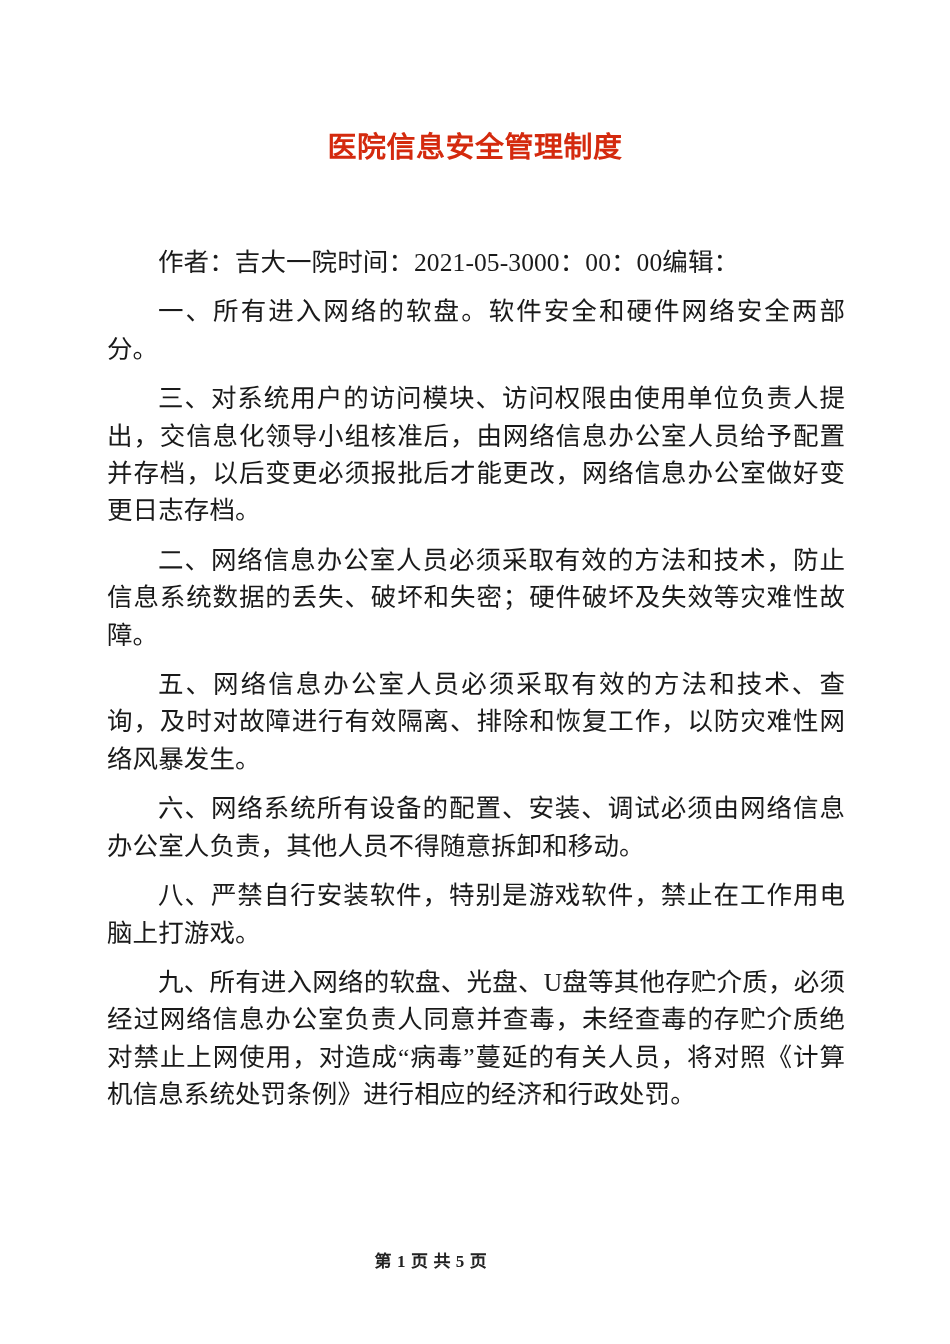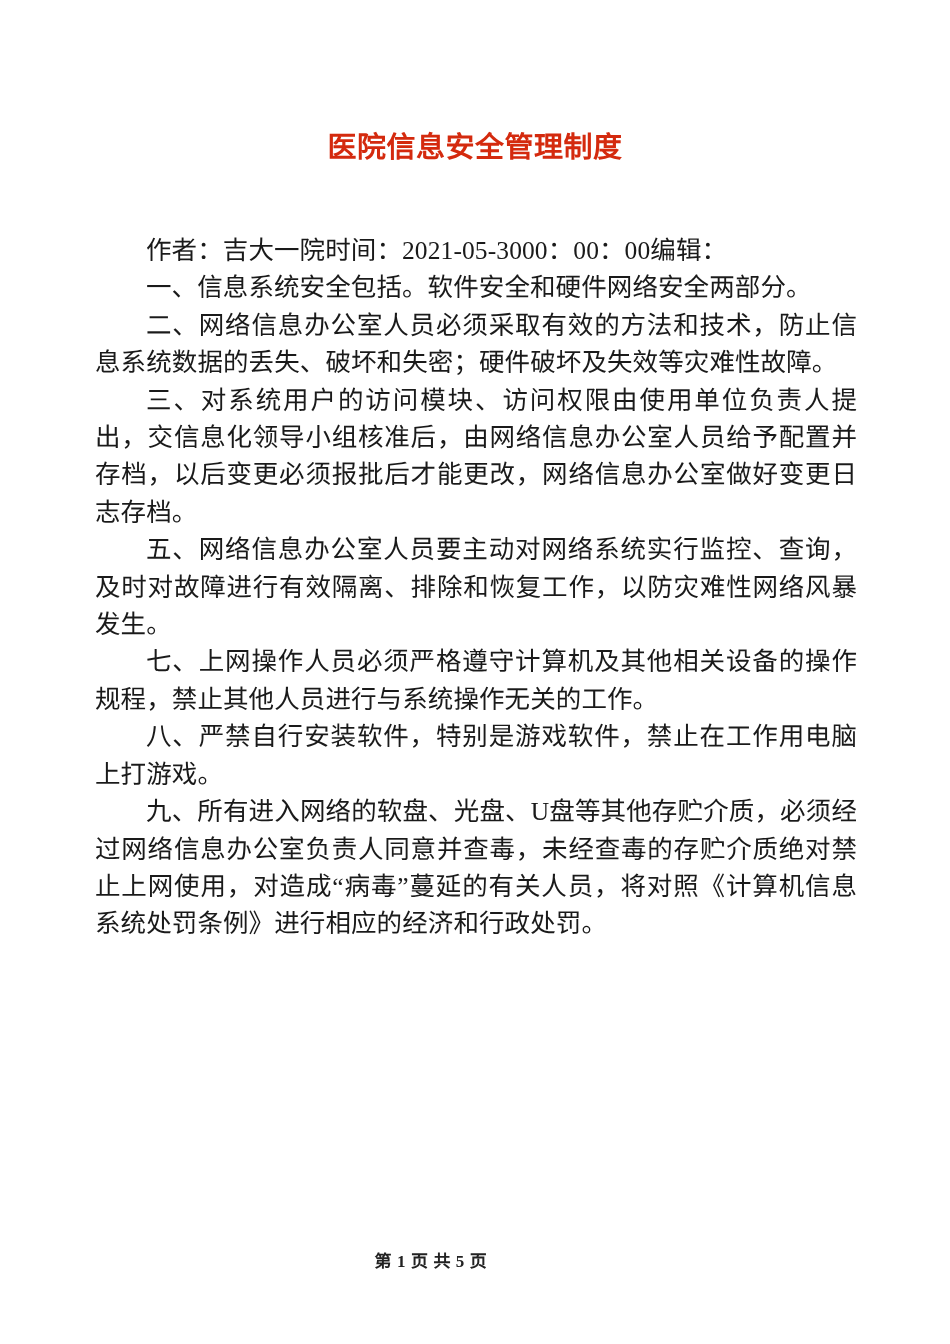--- a/index.html
+++ b/index.html
@@ -38,21 +38,21 @@
 
   
   .body-block {
     position: absolute;
     top: 232px;
     left: 95px;
     width: 762px;
   }
 
   .para {
-    margin: 0;
+    margin: 12px;
     font-size: 25.5px;
     line-height: 37.4px;
     color: #1a1a1a;
     text-align: justify;
     text-justify: inter-ideograph;
     text-indent: 2em;
     letter-spacing: 0.1px;
     font-family: "Liberation Serif", "DejaVu Serif", serif;
     word-break: break-all;
   }
@@ -79,25 +79,25 @@
 </style>
 </head>
 <body>
 
 <div class="page">
 
   <div class="doc-title">医院信息安全管理制度</div>
 
   <div class="body-block">
     <p class="para">作者：吉大一院时间：2021-05-3000：00：00编辑：</p>
-    <p class="para">一、信息系统安全包括。软件安全和硬件网络安全两部分。</p>
+    <p class="para">一、所有进入网络的软盘。软件安全和硬件网络安全两部分。</p>
+    <p class="para">三、对系统用户的访问模块、访问权限由使用单位负责人提出，交信息化领导小组核准后，由网络信息办公室人员给予配置并存档，以后变更必须报批后才能更改，网络信息办公室做好变更日志存档。</p>
     <p class="para">二、网络信息办公室人员必须采取有效的方法和技术，防止信息系统数据的丢失、破坏和失密；硬件破坏及失效等灾难性故障。</p>
-    <p class="para">三、对系统用户的访问模块、访问权限由使用单位负责人提出，交信息化领导小组核准后，由网络信息办公室人员给予配置并存档，以后变更必须报批后才能更改，网络信息办公室做好变更日志存档。</p>
-    <p class="para">五、网络信息办公室人员要主动对网络系统实行监控、查询，及时对故障进行有效隔离、排除和恢复工作，以防灾难性网络风暴发生。</p>
-    <p class="para">七、上网操作人员必须严格遵守计算机及其他相关设备的操作规程，禁止其他人员进行与系统操作无关的工作。</p>
+    <p class="para">五、网络信息办公室人员必须采取有效的方法和技术、查询，及时对故障进行有效隔离、排除和恢复工作，以防灾难性网络风暴发生。</p>
+    <p class="para">六、网络系统所有设备的配置、安装、调试必须由网络信息办公室人负责，其他人员不得随意拆卸和移动。</p>
     <p class="para">八、严禁自行安装软件，特别是游戏软件，禁止在工作用电脑上打游戏。</p>
     <p class="para">九、所有进入网络的软盘、光盘、U盘等其他存贮介质，必须经过网络信息办公室负责人同意并查毒，未经查毒的存贮介质绝对禁止上网使用，对造成“病毒”蔓延的有关人员，将对照《计算机信息系统处罚条例》进行相应的经济和行政处罚。</p>
   </div>
 
   <div class="page-footer">
     <span class="footer-text">第 1 页 共 5 页</span>
   </div>
 
 </div>
 

